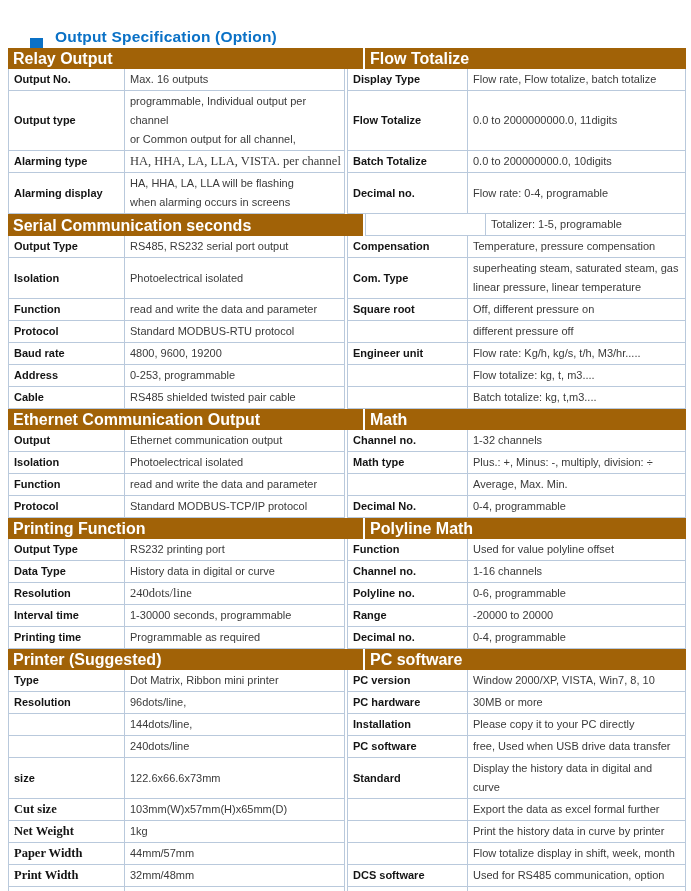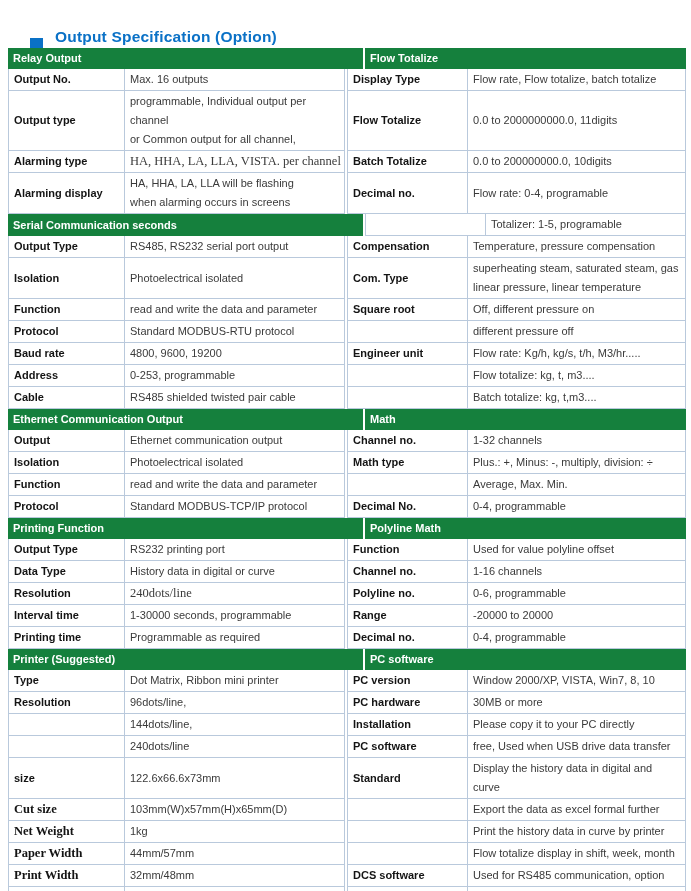--- a/index.html
+++ b/index.html
@@ -26,22 +26,22 @@
     border-right:1px solid #b9c9dc;border-bottom:1px solid #b9c9dc;
     padding:1px 3px 1px 5px;font-size:11px;line-height:19px;color:#3a3a3a;
     white-space:pre-line;min-height:22px;
   }
   .lc-label{width:117px;border-left:1px solid #b9c9dc;font-weight:bold;color:#141414;}
   .lc-value{width:220px;}
   .gap{width:2px;border:none;padding:0;min-height:0;}
   .rc-label{width:121px;border-left:1px solid #b9c9dc;font-weight:bold;color:#141414;}
   .rc-value{flex:1;}
   .cell.header{
-    background:#15803d;color:#ffffff;font-weight:bold;border:none;
-    min-height:21px;line-height:15px;font-size:11px;
+    background:#a16207;color:#ffffff;font-weight:bold;border:none;
+    min-height:21px;line-height:15px;font-size:16px;
   }
   .hl{width:355px;border-bottom:1px solid #0a71c6;}
   .hr{flex:1;border-bottom:1px solid #0a71c6;}
   .serif{font-family:"Liberation Serif", serif;font-size:12.5px;}
 </style>
 </head>
 <body>
 
 <div class="title-row">
   <span class="bullet"></span>

